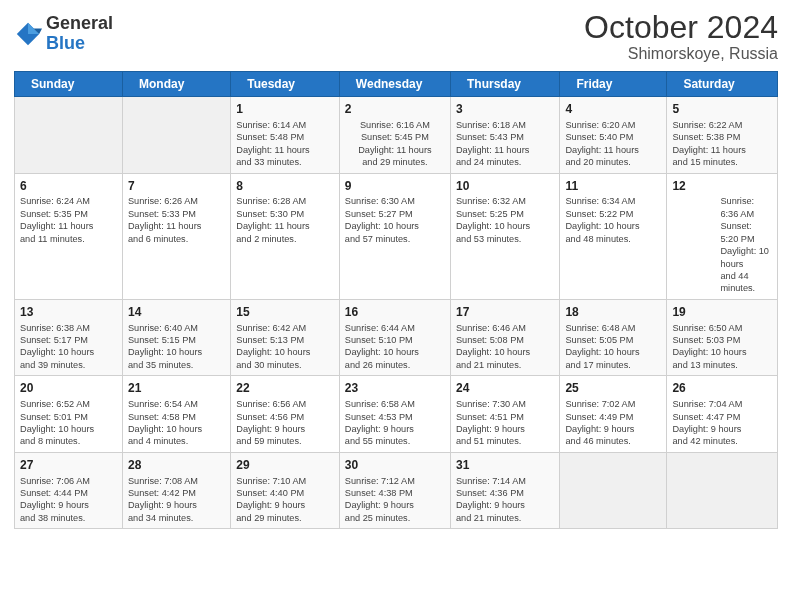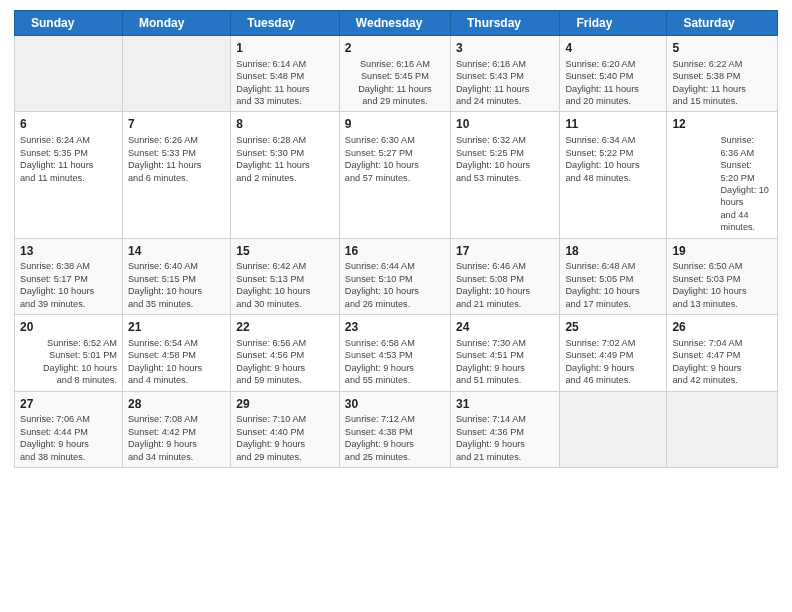--- a/index.html
+++ b/index.html
@@ -105,20 +105,37 @@
       line-height: 1.35;
     }
     .empty-cell {
       background: #f0f0f0 !important;
     }
   </style>
 </head>
 <body>
 
 <div class="page">
+  <div class="header">
+    <div class="logo">
+      <svg class="logo-icon" viewBox="0 0 40 40">
+        <polygon points="20,4 36,20 20,36 4,20" fill="#2575c4"></polygon>
+        <polygon points="20,4 36,20 20,20" fill="#4a9de0"></polygon>
+        <polygon points="28,12 40,12 36,20" fill="#1a5fa0"></polygon>
+      </svg>
+      <div class="logo-text">
+        <span class="logo-general">General</span>
+        <span class="logo-blue">Blue</span>
+      </div>
+    </div>
+    <div class="title-block">
+      <h1>October 2024</h1>
+      <h2>Shimorskoye, Russia</h2>
+    </div>
+  </div>
 
   <table class="calendar">
     <thead>
       <tr>
         <th>Sunday</th>
         <th>Monday</th>
         <th>Tuesday</th>
         <th>Wednesday</th>
         <th>Thursday</th>
         <th>Friday</th>
@@ -263,21 +280,21 @@
             <span class="day-num">19</span>
             <div class="day-info" style="white-space: pre-line;">Sunrise: 6:50 AM
 Sunset: 5:03 PM
 Daylight: 10 hours
 and 13 minutes.</div>
           </td>
         </tr>
         <tr>
           <td>
             <span class="day-num">20</span>
-            <div class="day-info" style="white-space: pre-line; text-align: right;">Sunrise: 6:52 AM
+            <div class="day-info" style="white-space: pre-line;">Sunrise: 6:52 AM
 Sunset: 5:01 PM
 Daylight: 10 hours
 and 8 minutes.</div>
           </td>
           <td>
             <span class="day-num">21</span>
             <div class="day-info" style="white-space: pre-line;">Sunrise: 6:54 AM
 Sunset: 4:58 PM
 Daylight: 10 hours
 and 4 minutes.</div>

